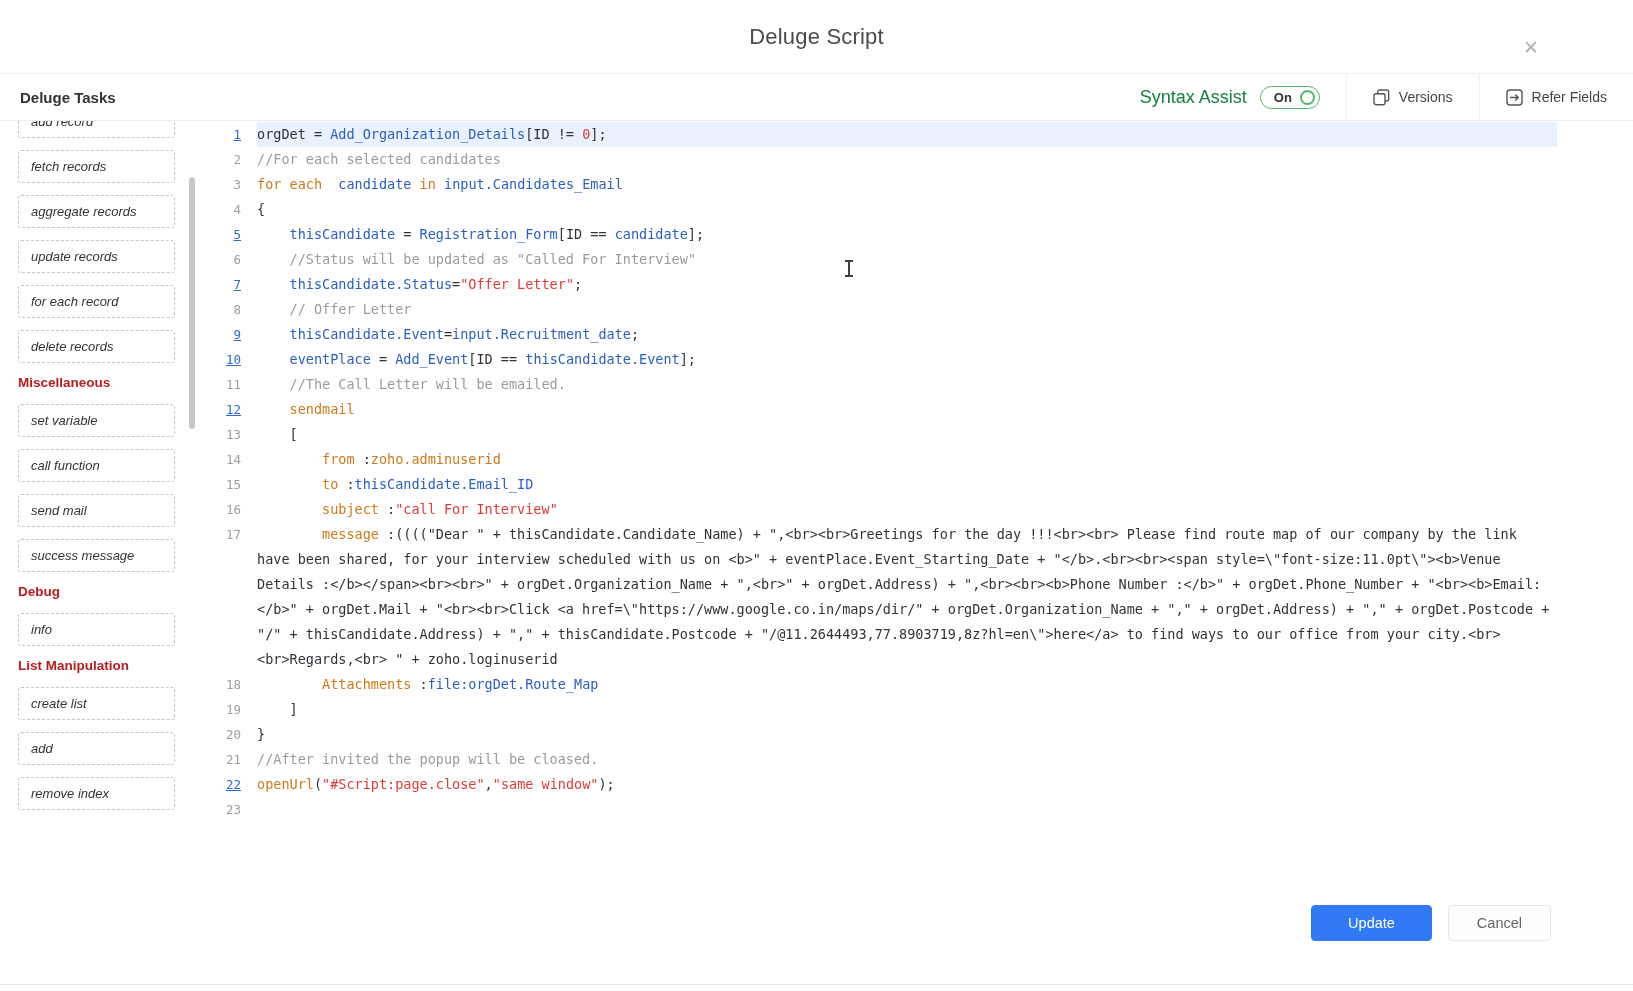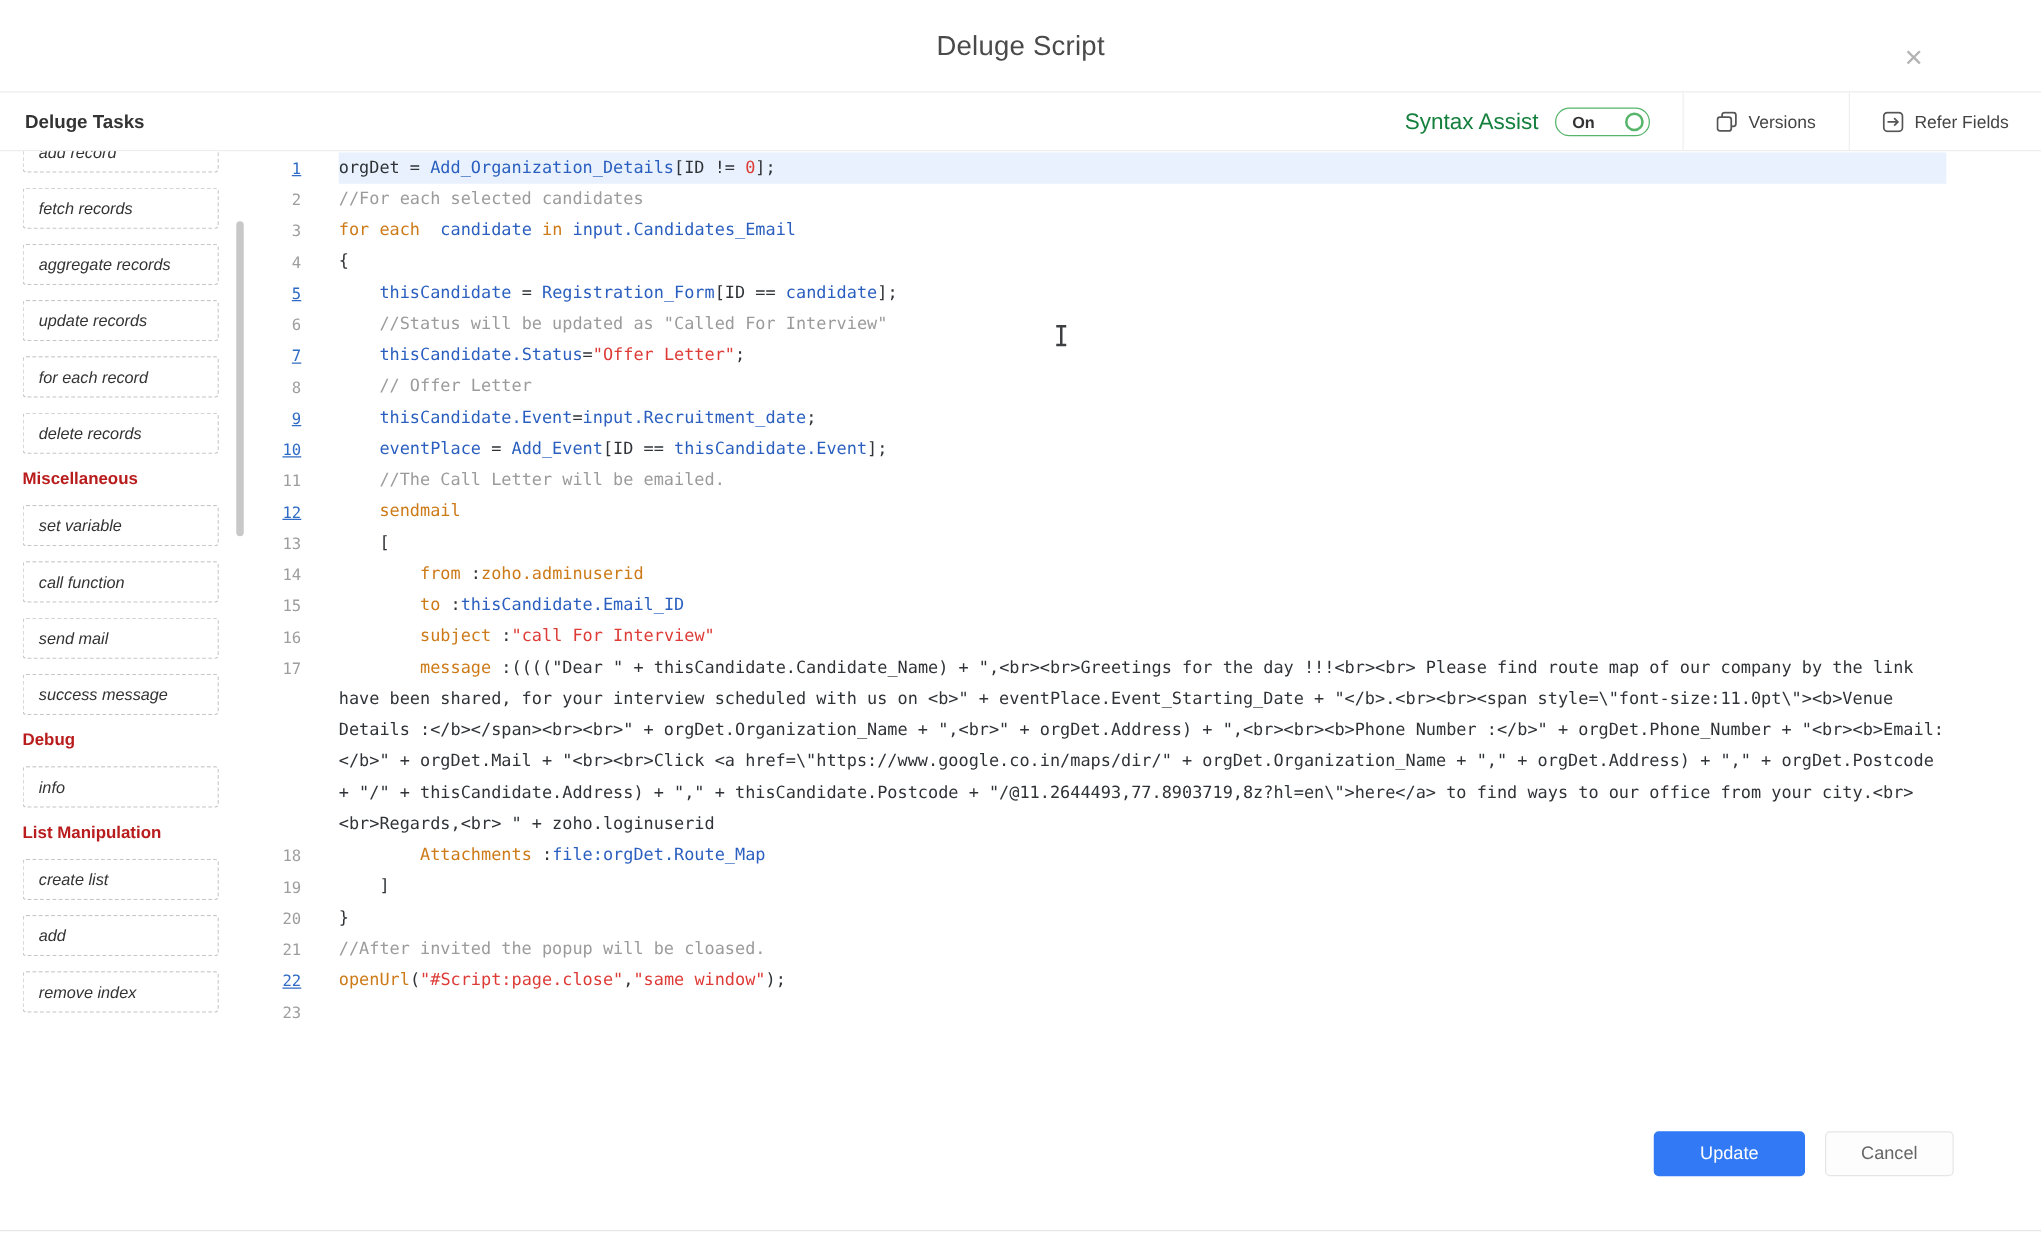--- a/index.html
+++ b/index.html
@@ -16,21 +16,21 @@
   
   .toolbar { height:47px; border-bottom:1px solid #ededed; display:flex;
              align-items:stretch; justify-content:space-between; }
   .tb-title { font-size:15px; font-weight:700; color:#333; display:flex; align-items:center; padding-left:20px; }
   .tb-right { display:flex; align-items:stretch; }
   .tb-section { display:flex; align-items:center; gap:9px; padding:0 26px; border-left:1px solid #efefef; }
   .tb-section:first-child { border-left:none; }
   .tb-section.clickable { cursor:pointer; }
   .tb-label { font-size:18px; color:#15803d; }
   .tb-btn-label { font-size:14px; color:#444; }
-  .toggle { display:inline-flex; align-items:flex-end; gap:24px; margin-left:4px;
+  .toggle { display:inline-flex; align-items:flex-end; gap:8px; margin-left:4px;
             border:1px solid var(--toggle-green,#56b56b); border-radius:14px;
             padding:3px 4px 3px 13px; cursor:pointer; }
   .toggle-text { font-size:13px; font-weight:700; color:#333; }
   .knob { width:15px; height:15px; border-radius:50%; background:#fff;
           border:2px solid var(--toggle-green,#56b56b); }
   .tb-icon { display:flex; align-items:center; }
   
   .main { display:flex; height:840px; }
   .sidebar { width:205px; flex:0 0 205px; position:relative; padding-left:18px; overflow:hidden; }
   #tasks-list > :first-child { margin-top:-16px; }
@@ -39,34 +39,34 @@
   .sb-heading { font-size:13.5px; font-weight:700; color:#b91c1c; margin:12px 0 14px 0; }
   .sb-scroll { position:absolute; right:10px; top:56px; width:6px; height:252px;
                background:#c8c8c8; border-radius:3px; cursor:pointer; }
   
   .editor { flex:1; position:relative; padding-top:1px; overflow:hidden;
             font-family:"DejaVu Sans Mono", monospace; font-size:13.5px; line-height:25px; }
   .code-row { display:flex; }
   .gutter { flex:0 0 36px; text-align:right; font-size:12.5px; user-select:none; }
   .ln { color:var(--line-number,#9e9e9e); }
   .ln-link { color:var(--line-number-link,#2f6bc4); text-decoration:underline; cursor:pointer; }
-  .code { flex:1; margin-left:30px; margin-right:76px; white-space:pre-wrap; overflow-wrap:break-word; min-height:25px; }
+  .code { flex:1; margin-left:16px; margin-right:76px; white-space:pre-wrap; overflow-wrap:break-word; min-height:25px; }
   .hl { background:var(--line-highlight,#e8f1fd); }
   .tok-plain { color:var(--token-plain,#2f3337); }
   .tok-id    { color:var(--token-identifier,#2a5fbf); }
   .tok-kw    { color:var(--token-keyword,#cd7a18); }
   .tok-str   { color:var(--token-string,#dd3b36); }
   .tok-com   { color:var(--token-comment,#9b9b9b); }
   .tok-num   { color:var(--token-number,#dd3b36); }
   
   .ibeam { position:absolute; left:643px; top:140px; width:2px; height:15px; background:#3c4043; }
   .ibeam::before, .ibeam::after { content:""; position:absolute; left:-3px; width:8px; height:2px; background:#3c4043; }
   .ibeam::before { top:-1px; } .ibeam::after { bottom:-1px; }
   
-  .footer { position:absolute; right:70px; bottom:50px; display:flex; gap:16px; }
+  .footer { position:absolute; right:82px; bottom:50px; display:flex; gap:16px; }
   .btn { font-family:"Liberation Sans", sans-serif; font-size:14.5px; border-radius:4px; cursor:pointer; }
   .btn-update { background:var(--accent-blue,#3179f5); color:#fff; border:1px solid var(--accent-blue,#3179f5); padding:9px 36px; }
   .btn-cancel { background:#fdfdfd; color:#666; border:1px solid #e6e6e6; padding:9px 28px; }
   .bottom-line { position:absolute; left:0; right:0; bottom:6px; height:1px; background:#e6e6e6; }
 </style>
 </head>
 <body>
 
 <div class="dialog">
 

